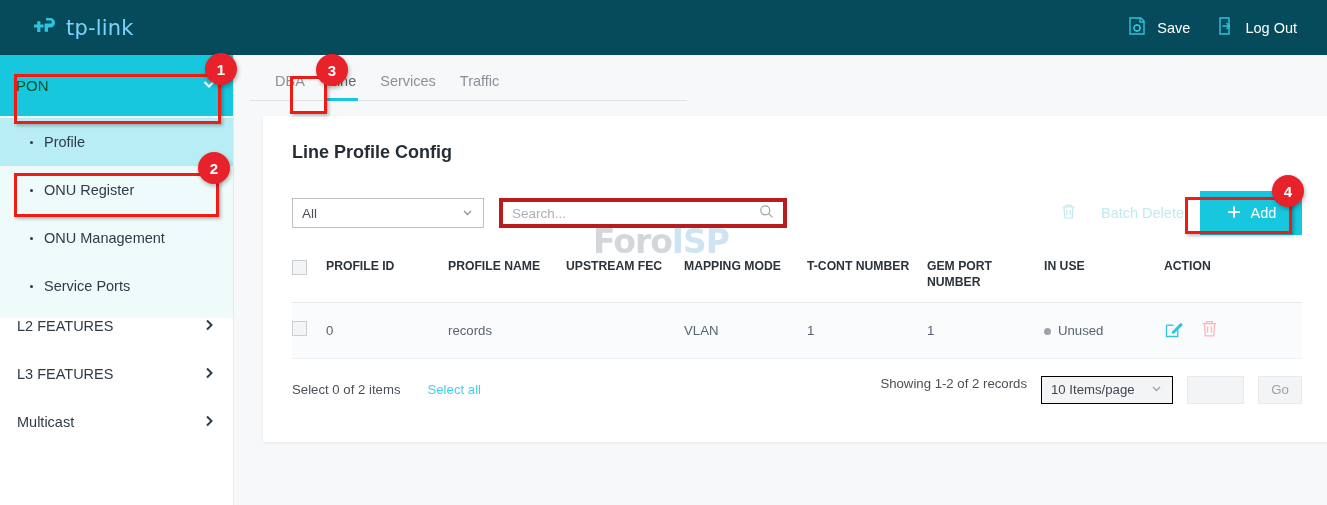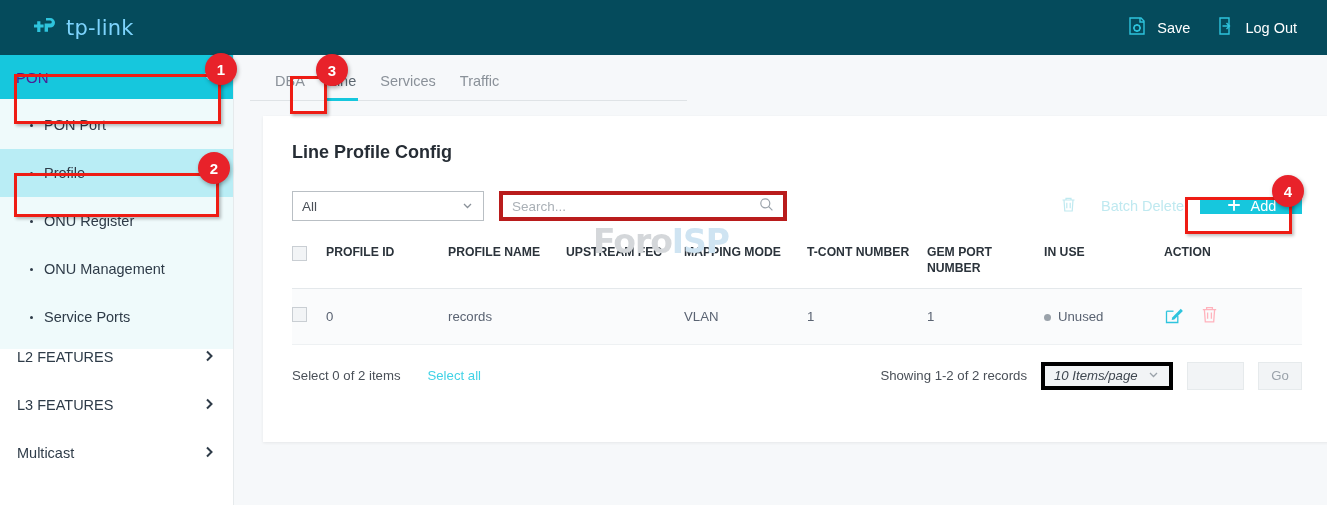--- a/index.html
+++ b/index.html
@@ -35,23 +35,23 @@
   .tb-item span { color: #ffffff; font-size: 14.5px; }
 
   
   .sidebar {
     position: absolute; left: 0; top: 55px;
     width: 234px; height: 450px;
     background: #ffffff;
     border-right: 1px solid #e6eaec;
   }
   .nav-group-header {
-    height: 44px; background: #16c7dd;
+    height: 61px; background: #16c7dd;
     display: flex; align-items: center;
-    padding: 0 16px; color: #4c1d95; font-size: 15px;
+    padding: 0 16px; color: #14532d; font-size: 15px;
     cursor: pointer;
   }
   .nav-group-header .chev { margin-left: auto; }
   .submenu { background: #effafb; padding: 2px 0 8px 0; }
   .sub-item {
     height: 48px; display: flex; align-items: center;
     padding-left: 30px; font-size: 14.5px; color: #2e3b48;
     cursor: pointer;
   }
   .sub-item .dot {
@@ -120,21 +120,21 @@
   .search-box input::placeholder { color: #aab0b6; }
 
   .toolbar-right {
     margin-left: auto; display: flex; align-items: center; gap: 16px;
   }
   .batch-delete {
     display: flex; align-items: center; gap: 24px;
     color: #bfe9f0; font-size: 14.5px; cursor: default;
   }
   .add-btn {
-    width: 102px; height: 16px; background: #16c7dd;
+    width: 102px; height: 44px; background: #16c7dd;
     display: flex; align-items: center; justify-content: center;
     gap: 9px; color: #ffffff; font-size: 14.5px; cursor: pointer; text-align: center;
   }
 
   
   .tbl { width: 1010px; margin: 23px 29px 0 29px; border-collapse: collapse; }
   .tbl th {
     text-align: left; font-size: 12.2px; font-weight: bold;
     color: #2b333b; padding: 0 0 11px 0; vertical-align: top;
     line-height: 1.35;
@@ -154,25 +154,25 @@
     display: inline-block; margin-right: 7px; vertical-align: middle;
   }
   .act { display: inline-flex; gap: 16px; align-items: center; }
 
   
   .tfoot {
     display: flex; align-items: center;
     margin: 17px 29px 0 29px; font-size: 13.2px; color: #4a5058;
   }
   .select-all { color: #41d2e6; margin-left: 27px; cursor: pointer; }
-  .foot-right { margin-left: auto; display: flex; align-items: center; gap: 14px; }
+  .foot-right { margin-left: auto; display: flex; align-items: flex-start; gap: 14px; }
   .page-select {
-    width: 132px; height: 28px; background: #f2f4f6; border: 4px solid #000000;
+    width: 132px; height: 28px; background: #f2f4f6; border: 1px solid #000000;
     display: flex; align-items: center; padding: 9px 9px;
-    font-size: 13.2px; color: #3f4750; cursor: pointer; font-style: italic;
+    font-size: 13.2px; color: #3f4750; cursor: pointer;
   }
   .page-select .chev { margin-left: auto; color: #9aa2aa; font-size: 11px; }
   .page-input {
     width: 57px; height: 28px; background: #f2f4f6;
     border: 1px solid #e6eaec;
   }
   .go-btn {
     width: 44px; height: 28px; background: #f2f4f6; border: 1px solid #e6eaec;
     display: flex; align-items: center; justify-content: center;
     font-size: 13.2px; color: #9aa2aa; cursor: pointer;
@@ -245,24 +245,20 @@
     <div class="nav-group-header">
       <span>PON</span>
       <span class="chev">
         <svg width="16" height="16" viewBox="0 0 16 16" fill="none" stroke="#ffffff" stroke-width="2">
           <path d="M3.5 6l4.5 4.5L12.5 6"></path>
         </svg>
       </span>
     </div>
 
     <div class="submenu">
-      <div class="sub-item">
-        <span class="dot"></span>
-        <span>PON Port</span>
-      </div>
       <div class="sub-item active">
         <span class="dot"></span>
         <span>Profile</span>
       </div>
       <div class="sub-item">
         <span class="dot"></span>
         <span>ONU Register</span>
       </div>
       <div class="sub-item">
         <span class="dot"></span>

